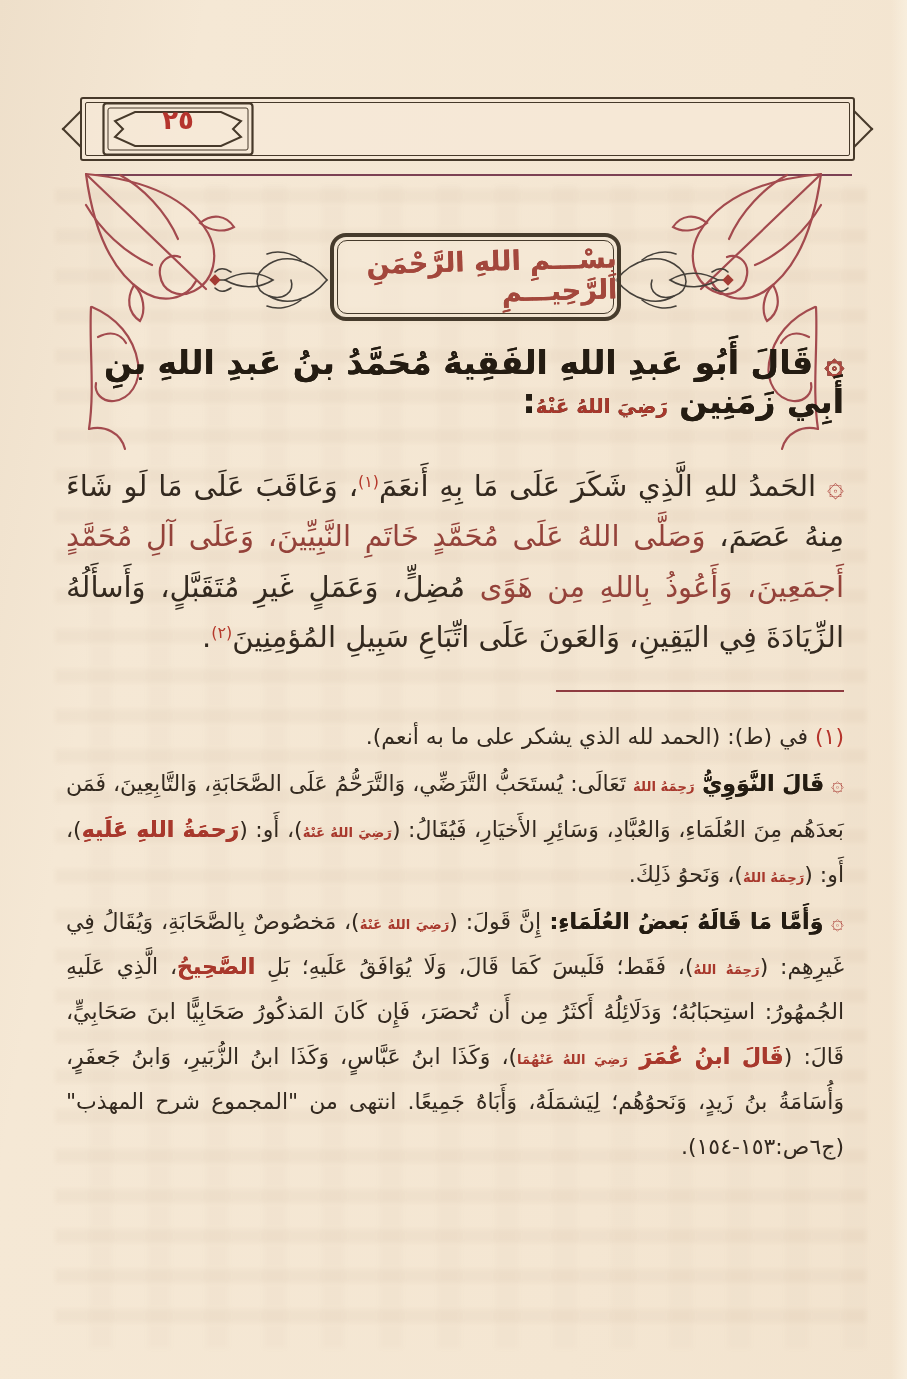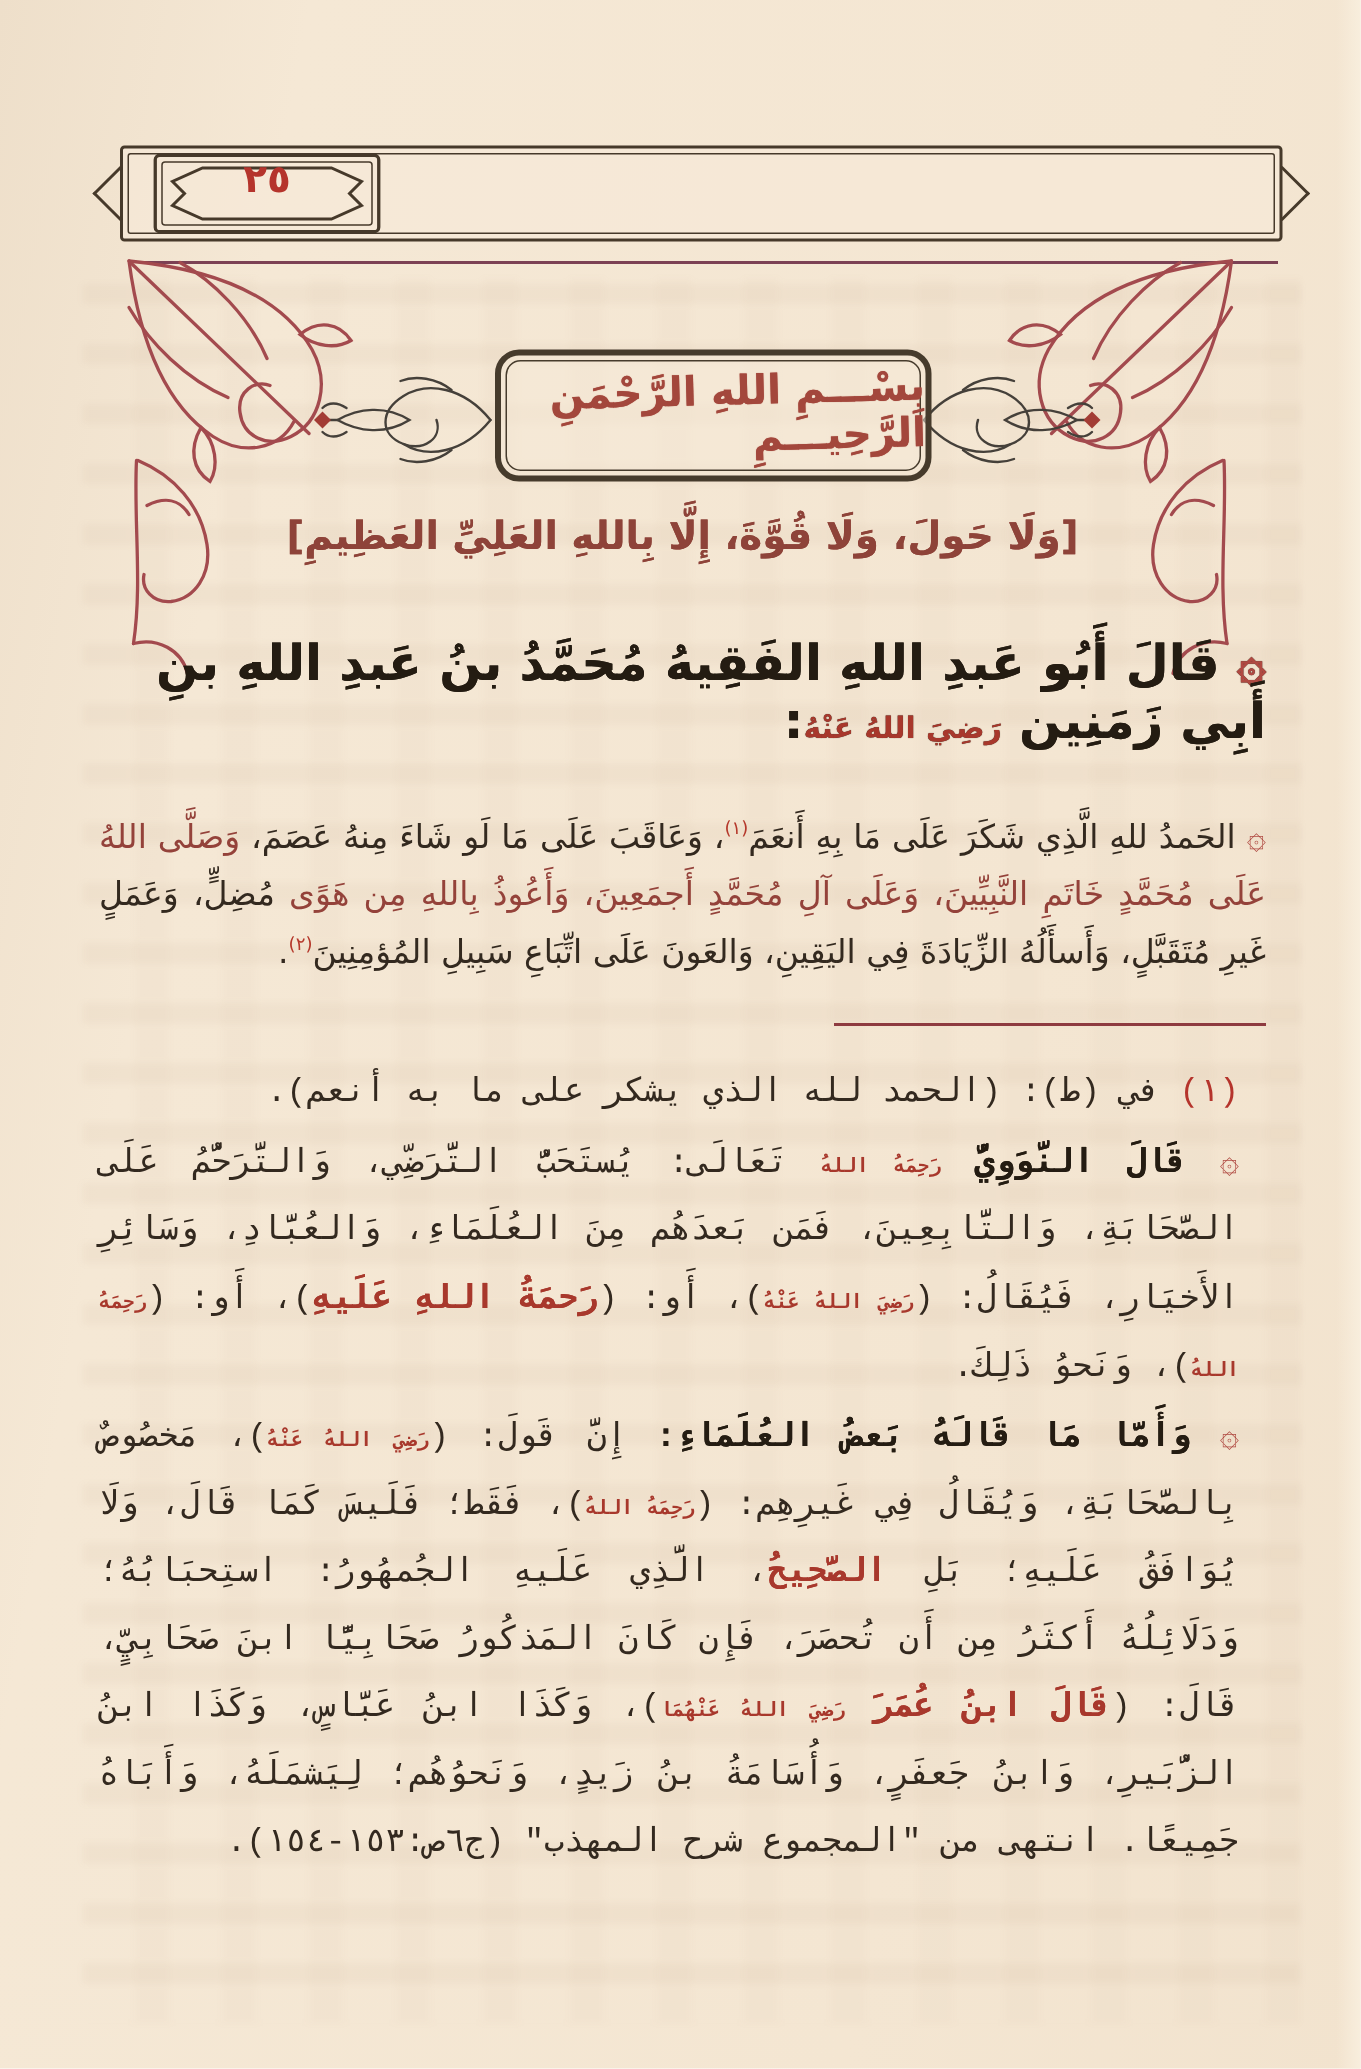--- a/index.html
+++ b/index.html
@@ -69,30 +69,30 @@
   }
   .salute{
     text-align:center;color:#8e4339;font-size:26px;font-weight:bold;
     margin:0 0 49px 0;text-shadow:0 0 .4px #8e4339;
   }
   .author-line{
     font-size:33px;font-weight:bold;color:#241c12;margin:0 0 40px 0;
     text-shadow:0 0 .5px #241c12;
   }
   .opening{
-    font-size:22px;line-height:1.74;text-align:justify;margin:0;
+    font-size:29px;line-height:1.74;text-align:justify;margin:0;
     color:#33291f;
   }
   .fn-sep{
     width:288px;height:2.5px;background:#8e3b40;border:0;
     margin:27px 0 22px auto; 
     margin-right:0;margin-left:auto;
   }
   .footnotes{font-size:22px;line-height:2.05;text-align:justify;color:#33291f;}
-  .footnotes p{margin:0 18px 2px 0;font-family:Liberation Mono, monospace;}
+  .footnotes p{margin:0 0 2px 0;}
   
   .seg-ink{}
   .seg-red{color:#94423a;}
   .seg-redbold{color:#a8382c;font-weight:bold;text-shadow:0 0 .4px #a8382c;}
   .seg-bold{font-weight:bold;text-shadow:0 0 .4px #241c12;color:#241c12;}
   .seg-lig{color:#a8382c;font-size:.6em;font-weight:bold;}
   .seg-sup{color:#b5382b;font-size:.55em;vertical-align:9px;line-height:0;}
   .seg-rosette{color:#b04a42;}
   .seg-fnnum{color:#b5342c;}
 </style>
@@ -175,21 +175,20 @@
     <path d="M100,40 C106,44 112,44 116,40"></path>
   </g>
   <rect x="112" y="28" width="8" height="8" transform="rotate(45 116 32)" fill="#a33c34"></rect>
 </svg>
 
 <div class="basmala-box">
   <div class="basmala-text">بِسْـــمِ اللهِ الرَّحْمَنِ الرَّحِيـــمِ</div>
 </div>
 
 <div class="content">
-  <p class="salute">[وَلَا حَولَ، وَلَا قُوَّةَ، إِلَّا بِاللهِ العَلِيِّ العَظِيمِ]</p>
   <p class="author-line"><span class="seg-rosette">۞ </span><span class="seg-bold">قَالَ أَبُو عَبدِ اللهِ الفَقِيهُ مُحَمَّدُ بنُ عَبدِ اللهِ بنِ أَبِي زَمَنِين </span><span class="seg-lig">رَضِيَ اللهُ عَنْهُ</span><span class="seg-bold">:</span></p>
   <p class="opening"><span class="seg-rosette">۞ </span><span class="seg-ink">الحَمدُ للهِ الَّذِي شَكَرَ عَلَى مَا بِهِ أَنعَمَ</span><span class="seg-sup">(١)</span><span class="seg-ink">، وَعَاقَبَ عَلَى مَا لَو شَاءَ مِنهُ عَصَمَ، </span><span class="seg-red">وَصَلَّى اللهُ عَلَى مُحَمَّدٍ خَاتَمِ النَّبِيِّينَ، وَعَلَى آلِ مُحَمَّدٍ أَجمَعِينَ، وَأَعُوذُ بِاللهِ مِن هَوًى </span><span class="seg-ink">مُضِلٍّ، وَعَمَلٍ غَيرِ مُتَقَبَّلٍ، وَأَسأَلُهُ الزِّيَادَةَ فِي اليَقِينِ، وَالعَونَ عَلَى اتِّبَاعِ سَبِيلِ المُؤمِنِينَ</span><span class="seg-sup">(٢)</span><span class="seg-ink">.</span></p>
 
   <hr class="fn-sep">
 
   <div class="footnotes">
     <p><span class="seg-fnnum">(١) </span><span class="seg-ink">في (ط): (الحمد لله الذي يشكر على ما به أنعم).</span></p>
     <p><span class="seg-rosette">۞ </span><span class="seg-bold">قَالَ النَّوَوِيُّ </span><span class="seg-lig">رَحِمَهُ اللهُ</span><span class="seg-ink"> تَعَالَى: يُستَحَبُّ التَّرَضِّي، وَالتَّرَحُّمُ عَلَى الصَّحَابَةِ، وَالتَّابِعِينَ، فَمَن بَعدَهُم مِنَ العُلَمَاءِ، وَالعُبَّادِ، وَسَائِرِ الأَخيَارِ، فَيُقَالُ: (</span><span class="seg-lig">رَضِيَ اللهُ عَنْهُ</span><span class="seg-ink">)، أَو: (</span><span class="seg-redbold">رَحمَةُ اللهِ عَلَيهِ</span><span class="seg-ink">)، أَو: (</span><span class="seg-lig">رَحِمَهُ اللهُ</span><span class="seg-ink">)، وَنَحوُ ذَلِكَ.</span></p>
     <p><span class="seg-rosette">۞ </span><span class="seg-bold">وَأَمَّا مَا قَالَهُ بَعضُ العُلَمَاءِ: </span><span class="seg-ink">إِنَّ قَولَ: (</span><span class="seg-lig">رَضِيَ اللهُ عَنْهُ</span><span class="seg-ink">)، مَخصُوصٌ بِالصَّحَابَةِ، وَيُقَالُ فِي غَيرِهِم: (</span><span class="seg-lig">رَحِمَهُ اللهُ</span><span class="seg-ink">)، فَقَط؛ فَلَيسَ كَمَا قَالَ، وَلَا يُوَافَقُ عَلَيهِ؛ بَلِ </span><span class="seg-redbold">الصَّحِيحُ</span><span class="seg-ink">، الَّذِي عَلَيهِ الجُمهُورُ: استِحبَابُهُ؛ وَدَلَائِلُهُ أَكثَرُ مِن أَن تُحصَرَ، فَإِن كَانَ المَذكُورُ صَحَابِيًّا ابنَ صَحَابِيٍّ، قَالَ: (</span><span class="seg-redbold">قَالَ ابنُ عُمَرَ </span><span class="seg-lig">رَضِيَ اللهُ عَنْهُمَا</span><span class="seg-ink">)، وَكَذَا ابنُ عَبَّاسٍ، وَكَذَا ابنُ الزُّبَيرِ، وَابنُ جَعفَرٍ، وَأُسَامَةُ بنُ زَيدٍ، وَنَحوُهُم؛ لِيَشمَلَهُ، وَأَبَاهُ جَمِيعًا. انتهى من "المجموع شرح المهذب" (ج٦ص:١٥٣-١٥٤).</span></p>
   </div>

